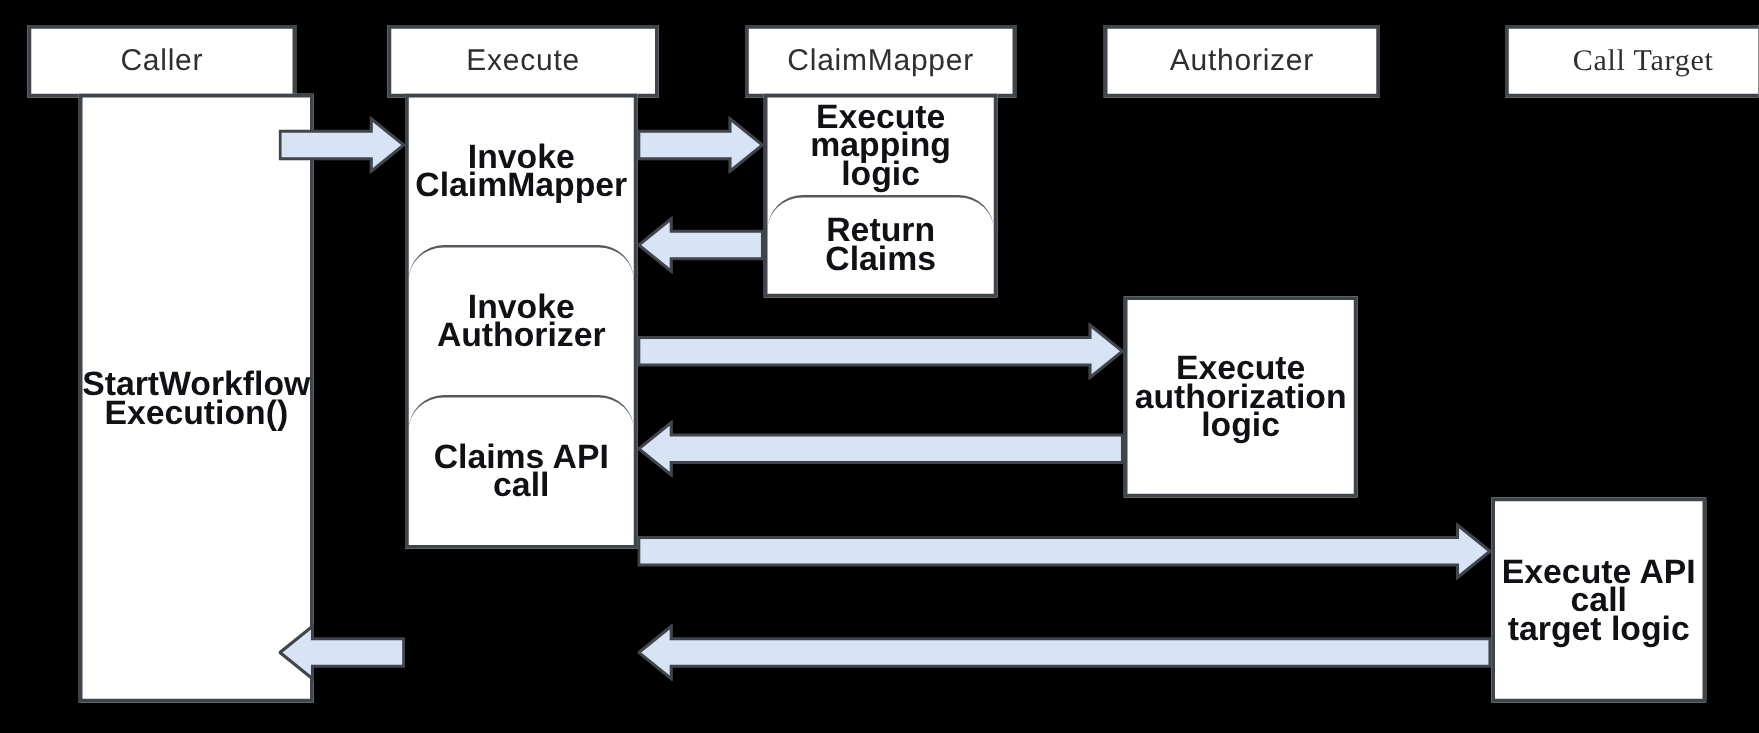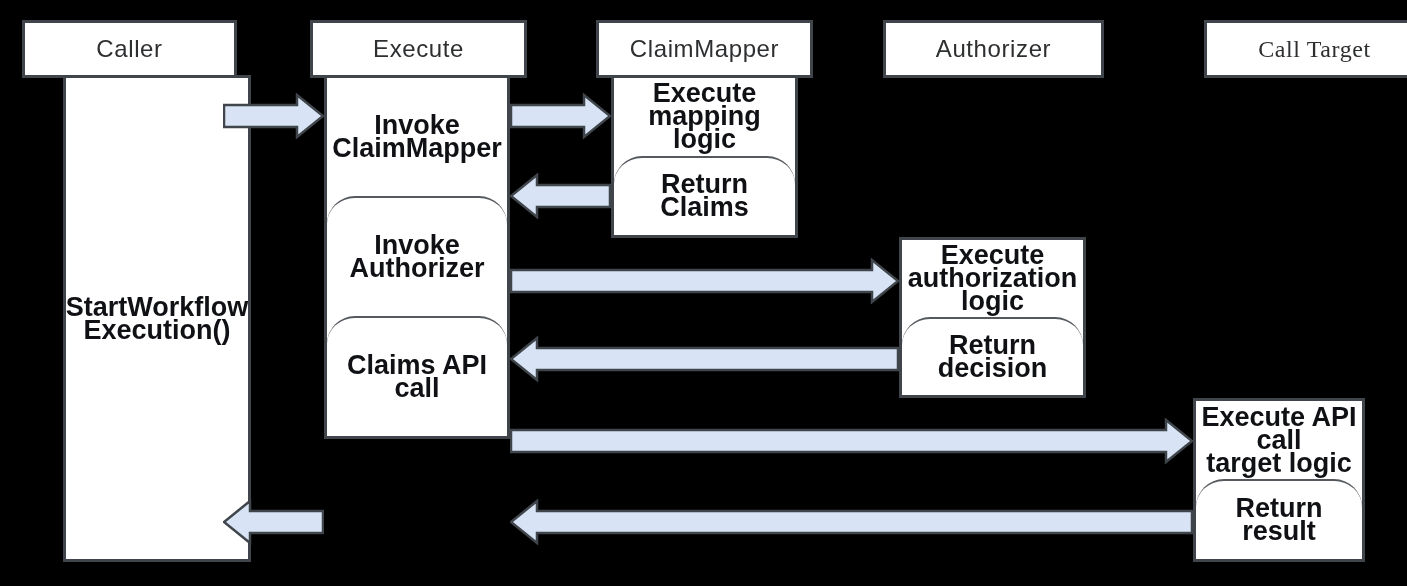--- a/index.html
+++ b/index.html
@@ -80,32 +80,26 @@
       <span class="lbl">Return Claims</span>
     </div>
   </div>
 
   <div class="act" style="left:899px;top:237px;width:187px;height:161px;">
     <div class="seg">
       <span class="lbl">Execute
 authorization
 logic</span>
     </div>
-    <div class="seg">
-      <span class="lbl">Return decision</span>
-    </div>
   </div>
 
   <div class="act" style="left:1193px;top:398px;width:172px;height:164px;">
     <div class="seg">
       <span class="lbl">Execute API call
 target logic</span>
-    </div>
-    <div class="seg">
-      <span class="lbl">Return result</span>
     </div>
   </div>
 
   <svg class="arrow" style="left:223px;top:93px;" width="101" height="46">
     <polygon points="1,12 74,12 74,2 100,23 74,44 74,34 1,34"></polygon>
   </svg>
 
   <svg class="arrow" style="left:510px;top:93px;" width="101" height="46">
     <polygon points="1,12 74,12 74,2 100,23 74,44 74,34 1,34"></polygon>
   </svg>

